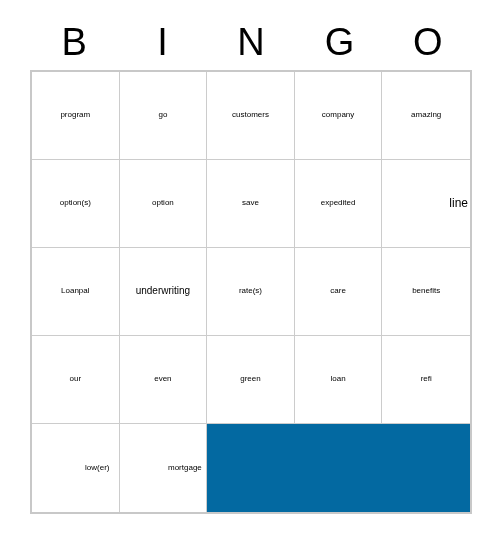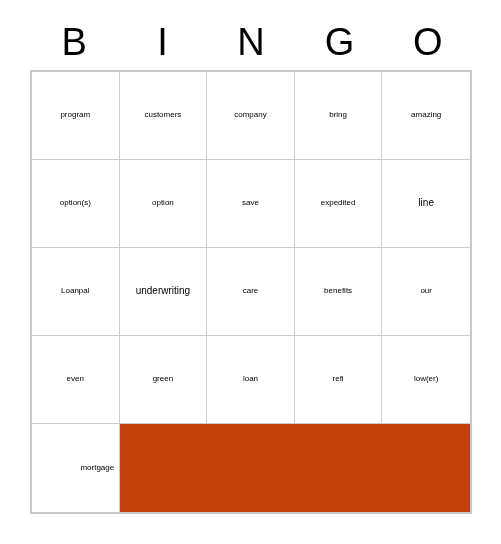--- a/index.html
+++ b/index.html
@@ -49,21 +49,21 @@
     position: absolute;
     left: 30px;
     top: 70px;
     width: 442px;
     height: 444px;
     box-sizing: border-box;
     border: 2px solid #c8c8c8;
     display: grid;
     grid-template-columns: repeat(5, 1fr);
     grid-template-rows: repeat(5, 1fr);
-    background: #c2410c;
+    background: #0369a1;
   }
 
   .bingo-cell {
     box-sizing: border-box;
     border-right: 1.5px solid #cccccc;
     border-bottom: 1.5px solid #cccccc;
     display: flex;
     align-items: center;
     justify-content: center;
     overflow: hidden;
@@ -104,52 +104,55 @@
     <div class="letter">I</div>
     <div class="letter">N</div>
     <div class="letter">G</div>
     <div class="letter">O</div>
   </div>
 
   <div class="bingo-grid" id="bingo-grid">
       <div class="bingo-cell sz-s">
         <span class="cell-text" style="font-size: 8px;">program</span>
       </div>
+      <div class="bingo-cell sz-xxl">
+        <span class="cell-text" style="font-size: 8px;">go</span>
+      </div>
       <div class="bingo-cell sz-xs">
         <span class="cell-text" style="font-size: 8px;">customers</span>
       </div>
       <div class="bingo-cell sz-xs">
         <span class="cell-text" style="font-size: 8px;">company</span>
-      </div>
-      <div class="bingo-cell sz-xl">
-        <span class="cell-text" style="font-size: 8px;">bring</span>
       </div>
       <div class="bingo-cell sz-s">
         <span class="cell-text" style="font-size: 8px;">amazing</span>
       </div>
       <div class="bingo-cell sz-s">
         <span class="cell-text" style="font-size: 8px;">option(s)</span>
       </div>
       <div class="bingo-cell sz-m">
         <span class="cell-text" style="font-size: 8px;">option</span>
       </div>
       <div class="bingo-cell sz-xl">
         <span class="cell-text" style="font-size: 8px;">save</span>
       </div>
       <div class="bingo-cell sz-xs">
         <span class="cell-text" style="font-size: 8px;">expedited</span>
       </div>
       <div class="bingo-cell sz-xxl">
-        <span class="cell-text" style="font-size: 10px;">line</span>
+        <span class="cell-text" style="font-size: 12px; text-align: right;">line</span>
       </div>
       <div class="bingo-cell sz-m">
         <span class="cell-text" style="font-size: 8px;">Loanpal</span>
       </div>
       <div class="bingo-cell sz-xxs">
         <span class="cell-text" style="font-size: 10px;">underwriting</span>
+      </div>
+      <div class="bingo-cell sz-m">
+        <span class="cell-text" style="font-size: 8px;">rate(s)</span>
       </div>
       <div class="bingo-cell sz-xl">
         <span class="cell-text" style="font-size: 8px;">care</span>
       </div>
       <div class="bingo-cell sz-s">
         <span class="cell-text" style="font-size: 8px;">benefits</span>
       </div>
       <div class="bingo-cell sz-xxl">
         <span class="cell-text" style="font-size: 8px;">our</span>
       </div>

